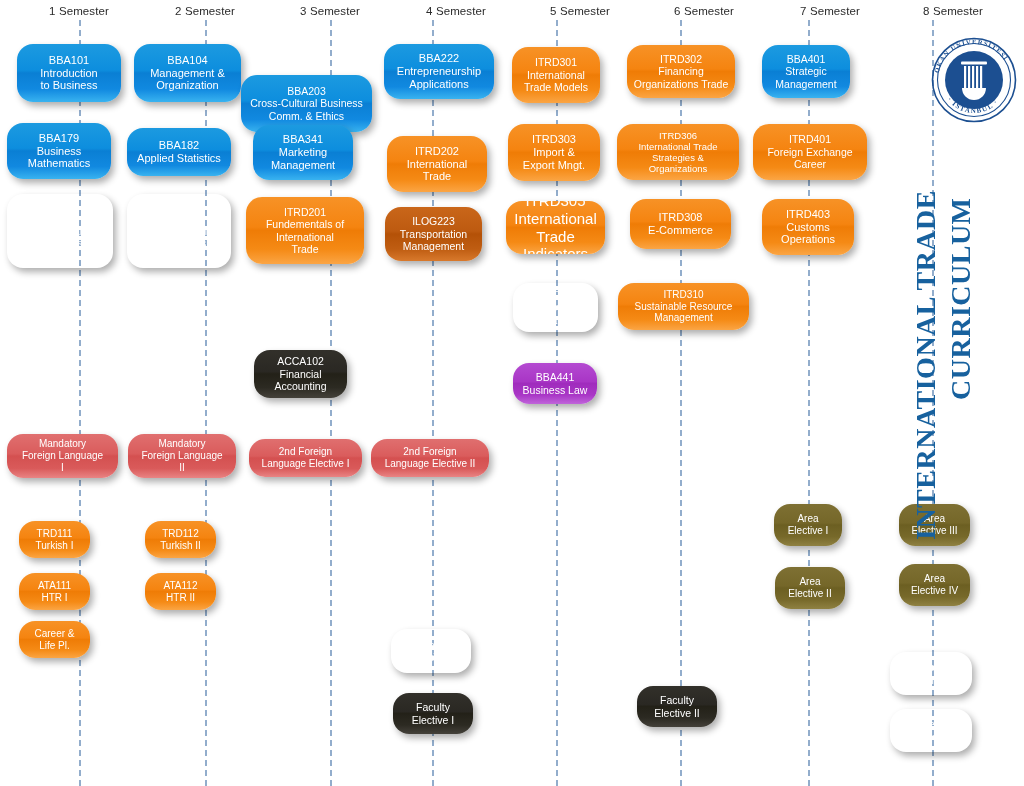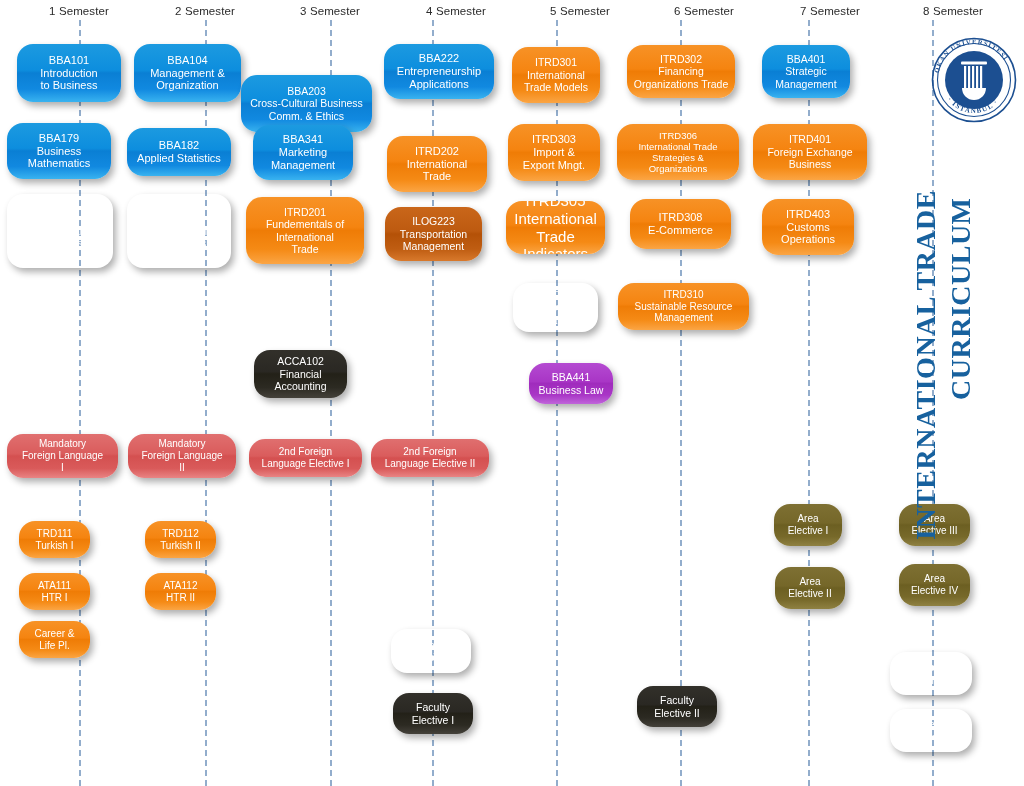--- a/index.html
+++ b/index.html
@@ -56,21 +56,21 @@
     white-space: pre-line;
   }
 
   
   .c-blue   { background: linear-gradient(to bottom,#1c9ae0 0%,#0d8ede 45%,#0a7fd4 50%,#1189e0 78%,#39b3f0 100%); }
   .c-orange { background: linear-gradient(to bottom,#f79226 0%,#f58410 45%,#ef7c06 50%,#f58a15 78%,#fba544 100%); }
   .c-dorange{ background: linear-gradient(to bottom,#c9661a 0%,#bd5a10 45%,#b45107 50%,#bf5d12 78%,#d8792c 100%); }
   .c-green  { background: linear-gradient(to bottom,#5d7a2a 0%,#50six 0%,#516d22 45%,#4b661d 50%,#566f25 78%,#6e8c38 100%); }
   .c-lime   { background: linear-gradient(to bottom,#9dc council 0%,#9ac446 0%,#8fbb35 45%,#86b32b 50%,#92bd38 78%,#a9cf55 100%); }
   .c-red    { background: linear-gradient(to bottom,#e06f6f 0%,#da5c5c 45%,#d45050 50%,#d95a5a 78%,#e98484 100%); }
-  .c-purple { background: linear-gradient(to bottom,#b44ad1 0%,#a936c6 45%,#a02cbd 50%,#a936c6 78%,#c065da 100%); margin-left: 16px; }
+  .c-purple { background: linear-gradient(to bottom,#b44ad1 0%,#a936c6 45%,#a02cbd 50%,#a936c6 78%,#c065da 100%); }
   .c-dark   { background: linear-gradient(to bottom,#32302a 0%,#2a2823 45%,#232118 50%,#2c2a22 78%,#44413a 100%); }
   .c-brown  { background: linear-gradient(to bottom,#7e7033 0%,#756729 45%,#6c5f22 50%,#77692a 78%,#8f8142 100%); }
 
   
   .vtitle {
     position: absolute;
     color: #17619e;
     font-family: "Liberation Serif", serif;
     font-weight: bold;
     white-space: nowrap;
@@ -168,21 +168,21 @@
       </div>
       <div class="box c-orange" style="left: 617px; top: 124px; width: 122px; height: 56px; font-size: 9.5px;">
         <span class="txt">ITRD306
 International Trade
 Strategies &amp;
 Organizations</span>
       </div>
       <div class="box c-orange" style="left: 753px; top: 124px; width: 114px; height: 56px; font-size: 10.5px;">
         <span class="txt">ITRD401
 Foreign Exchange
-Business</span>
+Career</span>
       </div>
       <div class="box c-green" style="left: 7px; top: 194px; width: 106px; height: 74px; font-size: 10.5px;">
         <span class="txt">ECO111
 Fundamentals of
 Economics I</span>
       </div>
       <div class="box c-green" style="left: 127px; top: 194px; width: 104px; height: 74px; font-size: 10.5px;">
         <span class="txt">ECO112
 Fundamentals
 of Economics II</span>

